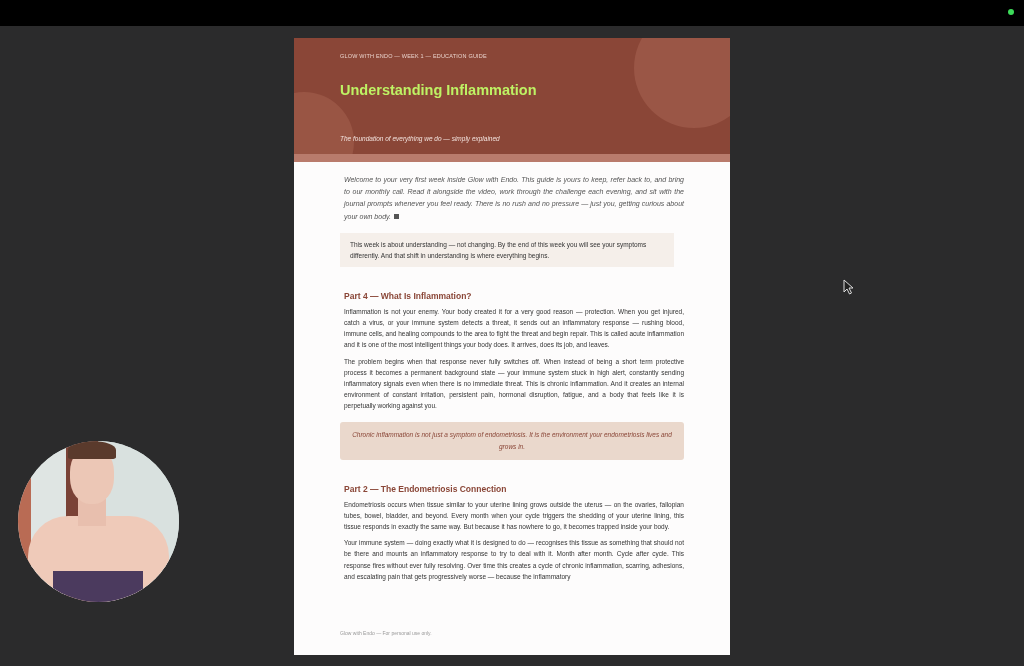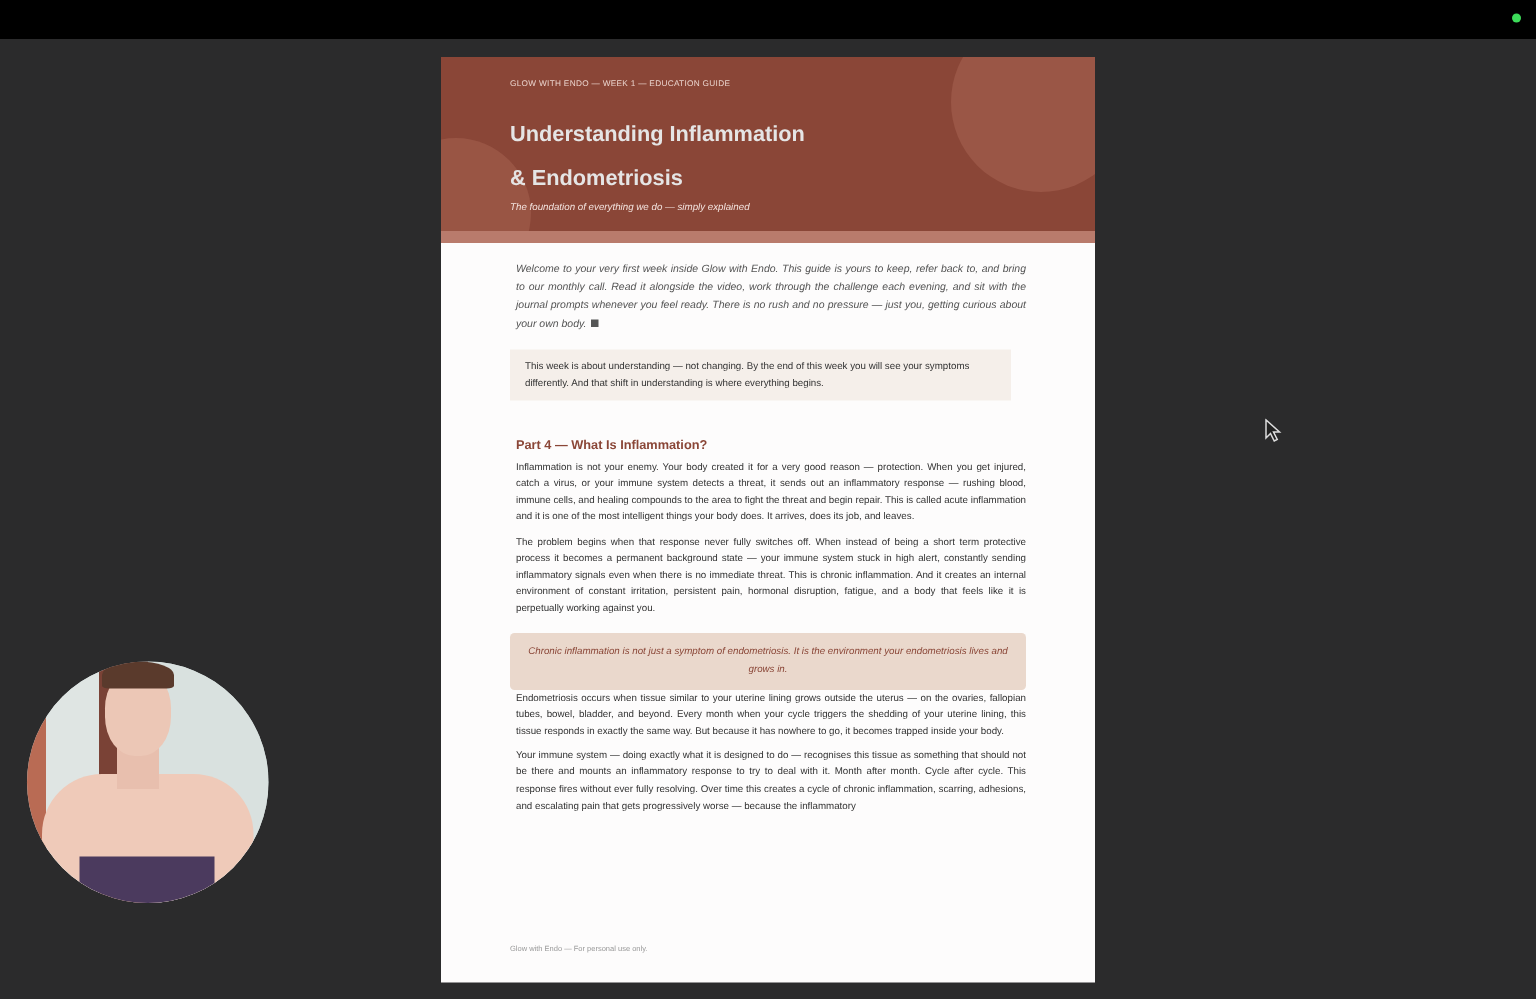--- a/index.html
+++ b/index.html
@@ -5,21 +5,21 @@
   html,body{margin:0;padding:0;}
   body{width:1024px;height:666px;background:#2b2b2c;position:relative;overflow:hidden;font-family:"Liberation Sans",sans-serif;}
   .topbar{position:absolute;left:0;top:0;width:1024px;height:26px;background:#000;}
   .status-dot{position:absolute;left:1008px;top:9px;width:6px;height:6px;border-radius:50%;background:#3ddc5a;}
   .page{position:absolute;left:294px;top:38px;width:436px;height:617px;background:#fdfcfc;overflow:hidden;}
   .hero{position:relative;height:116px;background:#8a4637;overflow:hidden;}
   .hero-band{height:8px;background:#b97b6c;}
   .circle-tr{position:absolute;left:340px;top:-30px;width:120px;height:120px;border-radius:50%;background:#9a5646;}
   .circle-l{position:absolute;left:-40px;top:54px;width:100px;height:100px;border-radius:50%;background:#9a5646;opacity:.9;}
   .eyebrow{position:absolute;left:46px;top:15px;font-size:5.5px;color:#ead3cc;letter-spacing:.2px;}
-  .title{position:absolute;left:46px;top:38px;font-size:14.5px;font-weight:bold;color:#e5e5e5;line-height:29px;}
+  .title{position:absolute;left:46px;top:38px;font-size:14.5px;font-weight:bold;color:#bef264;line-height:29px;}
   .subtitle{position:absolute;left:46px;top:97px;font-size:6.5px;font-style:italic;color:#f3e3de;}
   .content{position:absolute;left:50px;top:136px;width:340px;}
   .intro{font-size:7px;font-style:italic;color:#555;line-height:12.2px;text-align:justify;}
   .sq{display:inline-block;width:5px;height:5px;background:#555;margin-left:3px;vertical-align:-0.5px;}
   .callout{margin-top:10px;margin-left:-4px;width:334px;padding:6px 10px;background:#f5efea;font-size:6.5px;color:#333;line-height:11px;box-sizing:border-box;}
   h2{font-size:8.5px;color:#8a4637;margin:24px 0 5px 0;font-weight:bold;}
   p.body{font-size:6.5px;color:#333;line-height:11.2px;margin:0 0 5px 0;text-align:justify;}
   .quote{margin:10px 0 0 -4px;width:344px;background:#ead8cc;border-radius:3px;padding:7px 10px;box-sizing:border-box;font-size:6.5px;font-style:italic;color:#8a4637;text-align:center;line-height:12px;}
   .footer{position:absolute;left:46px;top:592px;font-size:5px;color:#999;}
   .webcam{position:absolute;left:18px;top:441px;width:161px;height:161px;border-radius:50%;overflow:hidden;background:#c9d6d6;}
@@ -38,36 +38,36 @@
   <div class="status-dot"></div>
 </div>
 
 <div class="page">
   <div class="hero">
     <div class="circle-tr"></div>
     <div class="circle-l"></div>
     <div class="eyebrow">GLOW WITH ENDO  —  WEEK 1  —  EDUCATION GUIDE</div>
     <div class="title">
       <div>Understanding Inflammation</div>
-      <div>&amp; Endometriosis</div>
     </div>
     <div class="subtitle">The foundation of everything we do — simply explained</div>
   </div>
   <div class="hero-band"></div>
 
   <div class="content">
     <div class="intro"><span>Welcome to your very first week inside Glow with Endo. This guide is yours to keep, refer back to, and bring to our monthly call. Read it alongside the video, work through the challenge each evening, and sit with the journal prompts whenever you feel ready. There is no rush and no pressure — just you, getting curious about your own body.</span><span class="sq"></span></div>
 
     <div class="callout">This week is about understanding — not changing. By the end of this week you will see your symptoms differently. And that shift in understanding is where everything begins.</div>
 
     <h2>Part 4 — What Is Inflammation?</h2>
     <p class="body">Inflammation is not your enemy. Your body created it for a very good reason — protection. When you get injured, catch a virus, or your immune system detects a threat, it sends out an inflammatory response — rushing blood, immune cells, and healing compounds to the area to fight the threat and begin repair. This is called acute inflammation and it is one of the most intelligent things your body does. It arrives, does its job, and leaves.</p>
     <p class="body">The problem begins when that response never fully switches off. When instead of being a short term protective process it becomes a permanent background state — your immune system stuck in high alert, constantly sending inflammatory signals even when there is no immediate threat. This is chronic inflammation. And it creates an internal environment of constant irritation, persistent pain, hormonal disruption, fatigue, and a body that feels like it is perpetually working against you.</p>
     <div class="quote">Chronic inflammation is not just a symptom of endometriosis. It is the environment your endometriosis lives and grows in.</div>
 
+    <h2>Part 2 — The Endometriosis Connection</h2>
     <p class="body">Endometriosis occurs when tissue similar to your uterine lining grows outside the uterus — on the ovaries, fallopian tubes, bowel, bladder, and beyond. Every month when your cycle triggers the shedding of your uterine lining, this tissue responds in exactly the same way. But because it has nowhere to go, it becomes trapped inside your body.</p>
     <p class="body">Your immune system — doing exactly what it is designed to do — recognises this tissue as something that should not be there and mounts an inflammatory response to try to deal with it. Month after month. Cycle after cycle. This response fires without ever fully resolving. Over time this creates a cycle of chronic inflammation, scarring, adhesions, and escalating pain that gets progressively worse — because the inflammatory</p>
   </div>
 
   <div class="footer">Glow with Endo  —  For personal use only.</div>
 </div>
 
 <div class="webcam">
   <div class="wc-wall"></div>
   <div class="wc-body"></div>

